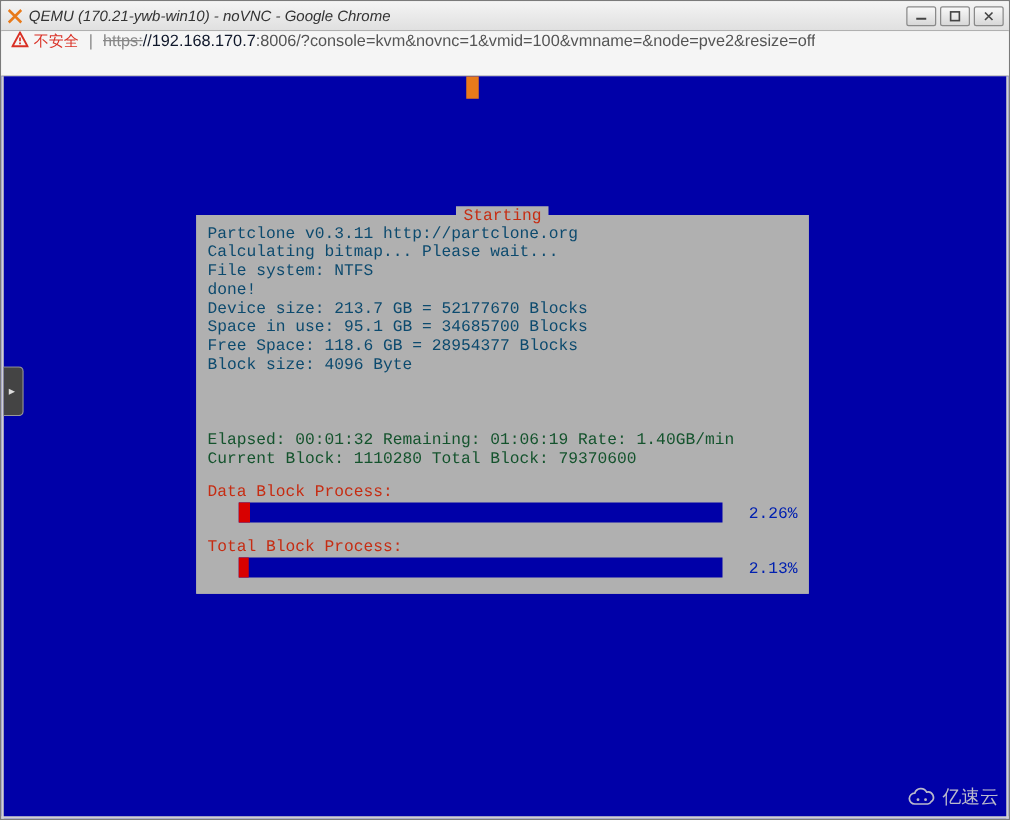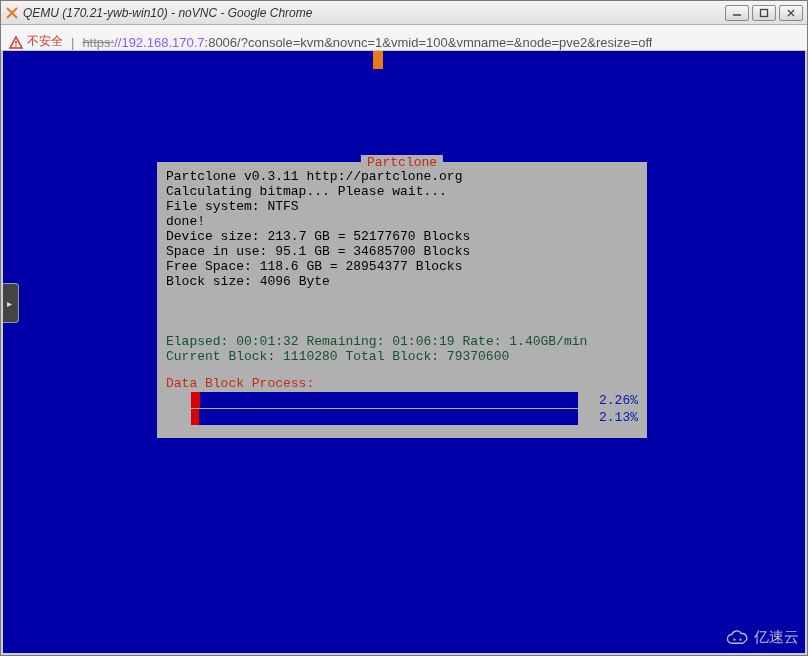--- a/index.html
+++ b/index.html
@@ -52,36 +52,36 @@
       display: flex;
       align-items: center;
       justify-content: center;
       font-size: 10px;
       color: #444;
       cursor: default;
     }
     .win-btn svg { width: 10px; height: 10px; }
     
     .urlbar {
-      height: 26px;
+      height: 36px;
       background: #f5f5f5;
       border-bottom: 1px solid #c8c8c8;
       display: flex;
-      align-items: flex-end;
+      align-items: flex-start;
       padding: 0 8px;
       font-size: 13px;
       gap: 4px;
     }
     .sec-icon { width: 14px; height: 14px; display: flex; align-items: center; justify-content: center; }
     .sec-icon svg { width: 14px; height: 14px; }
     .sec-label { color: #d93025; font-size: 12px; white-space: nowrap; }
     .url-sep { color: #888; margin: 0 4px; }
     .url-text { color: #555; white-space: nowrap; overflow: hidden; font-family: Arial, sans-serif; }
     .url-text .strike { text-decoration: line-through; color: #888; }
-    .url-text .host { color: #8b5cf6; }
+    .url-text .host { color: #0f172a; }
     
     .vnc-area {
       flex: 1;
       background: #0000a8;
       position: relative;
       border: 2px solid #d0d0d0;
       border-top-width: 0;
       overflow: hidden;
     }
     .vnc-sidebar-tab {
@@ -125,21 +125,21 @@
       position: absolute;
       top: -8px;
       left: 50%;
       transform: translateX(-50%);
       color: #c62c12;
       background: #b0b0b0;
       padding: 0 6px;
       font-weight: normal;
     }
     .pc-lines { color: #0020b0; }
-    .pc-lines .hl { color: #000000; }
+    .pc-lines .hl { color: #0c4a6e; }
     .pc-spacer { height: 45px; }
     .pc-stat .hl { color: #14532d; }
     .pc-progress-lbl { color: #c62c12; margin-top: 12px; }
     .pc-progress-row {
       display: flex;
       align-items: stretch;
       gap: 4px;
       margin-top: 1px;
       padding-left: 25px;
     }
@@ -222,21 +222,21 @@
     </span>
   </div>
 
   <div class="vnc-area">
     <div class="orange-cursor"></div>
     <div class="vnc-sidebar-tab">
       <span>▸</span>
     </div>
 
     <div class="pc-box">
-      <span class="pc-title">Partclone</span>
+      <span class="pc-title">Starting</span>
 
       <div class="pc-lines">
         <div><span class="hl">Partclone v0.3.11 http://partclone.org</span></div>
         <div><span class="hl">Calculating bitmap... Please wait...</span></div>
         <div><span class="hl">File system:  </span><span class="hl">NTFS</span></div>
         <div><span class="hl">done!</span></div>
         <div><span class="hl">Device size:  </span><span class="hl">213.7 GB = 52177670 Blocks</span></div>
         <div><span class="hl">Space in use:  </span><span class="hl">95.1 GB = 34685700 Blocks</span></div>
         <div><span class="hl">Free Space:   </span><span class="hl">118.6 GB = 28954377 Blocks</span></div>
         <div><span class="hl">Block size:   </span><span class="hl">4096 Byte</span></div>
@@ -254,20 +254,21 @@
       </div>
 
       <div class="pc-progress-lbl">Data Block Process:</div>
       <div class="pc-progress-row">
         <div class="pc-bar">
           <div class="pc-bar-fill" style="width: 2.26%;"></div>
         </div>
         <div class="pc-pct">2.26%</div>
       </div>
 
+      <div class="pc-progress-lbl">Total Block Process:</div>
       <div class="pc-progress-row">
         <div class="pc-bar">
           <div class="pc-bar-fill" style="width: 2.13%;"></div>
         </div>
         <div class="pc-pct">2.13%</div>
       </div>
     </div>
 
     <div class="watermark">
       <svg viewBox="0 0 30 20">

